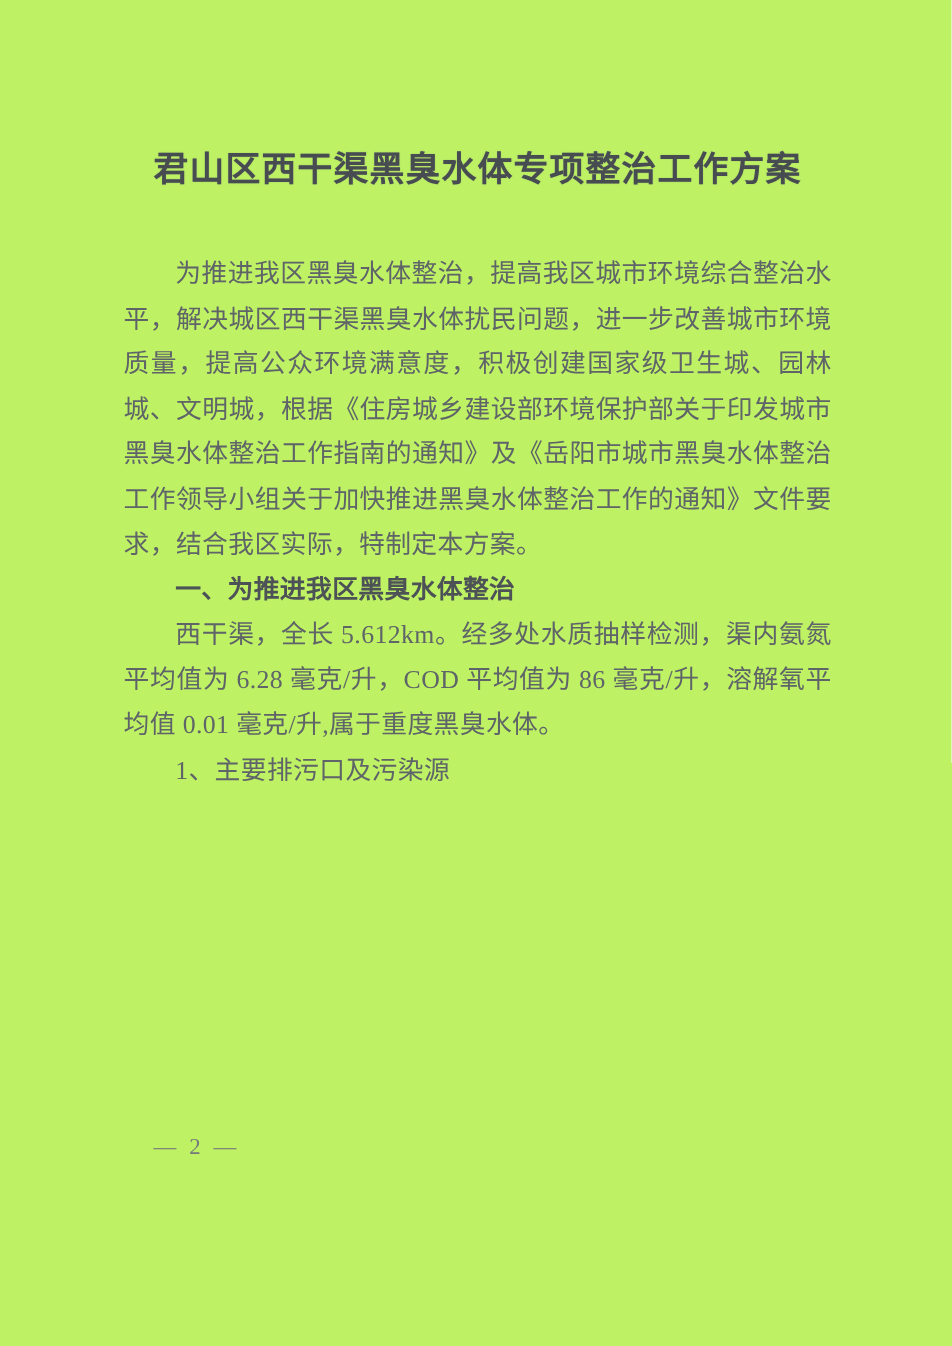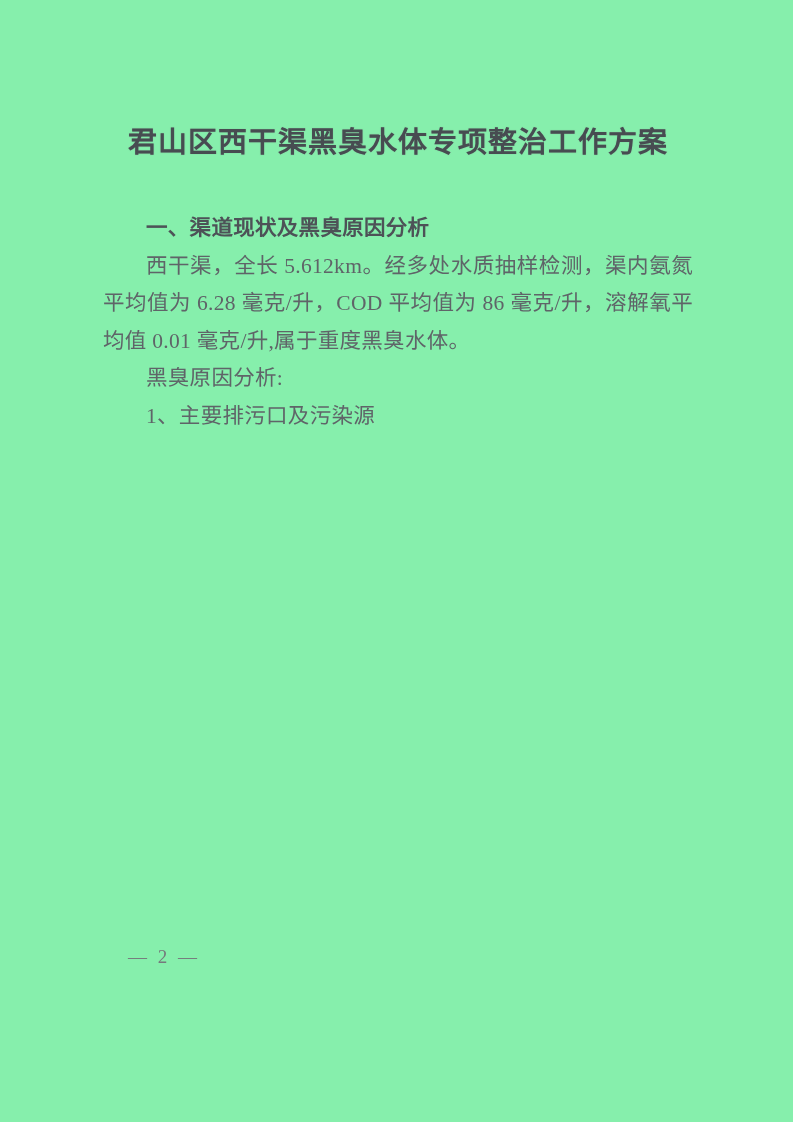--- a/index.html
+++ b/index.html
@@ -4,21 +4,21 @@
 <style>
   html, body {
     margin: 0;
     padding: 0;
     background: #ffffff;
   }
   .page {
     position: relative;
     width: 793px;
     height: 1122px;
-    background: #86efac;
+    background: #bef264;
     overflow: hidden;
     font-family: "Liberation Serif", "DejaVu Serif", serif;
     box-sizing: border-box;
   }
   .content {
     position: absolute;
     top: 124px;
     left: 103px;
     width: 590px;
   }
@@ -54,25 +54,25 @@
     letter-spacing: 3px;
   }
 </style>
 </head>
 <body>
 
 <div class="page">
   <div class="content">
     <h1 class="doc-title">君山区西干渠黑臭水体专项整治工作方案</h1>
 
+    <p class="para">为推进我区黑臭水体整治，提高我区城市环境综合整治水平，解决城区西干渠黑臭水体扰民问题，进一步改善城市环境质量，提高公众环境满意度，积极创建国家级卫生城、园林城、文明城，根据《住房城乡建设部环境保护部关于印发城市黑臭水体整治工作指南的通知》及《岳阳市城市黑臭水体整治工作领导小组关于加快推进黑臭水体整治工作的通知》文件要求，结合我区实际，特制定本方案。</p>
 
-    <p class="para heading">一、渠道现状及黑臭原因分析</p>
+    <p class="para heading">一、为推进我区黑臭水体整治</p>
 
     <p class="para">西干渠，全长 5.612km。经多处水质抽样检测，渠内氨氮平均值为 6.28 毫克/升，COD 平均值为 86 毫克/升，溶解氧平均值 0.01 毫克/升,属于重度黑臭水体。</p>
 
-    <p class="para">黑臭原因分析:</p>
 
     <p class="para">1、主要排污口及污染源</p>
 
   </div>
 
   <div class="page-number">— 2 —</div>
 </div>
 
 </body></html>

